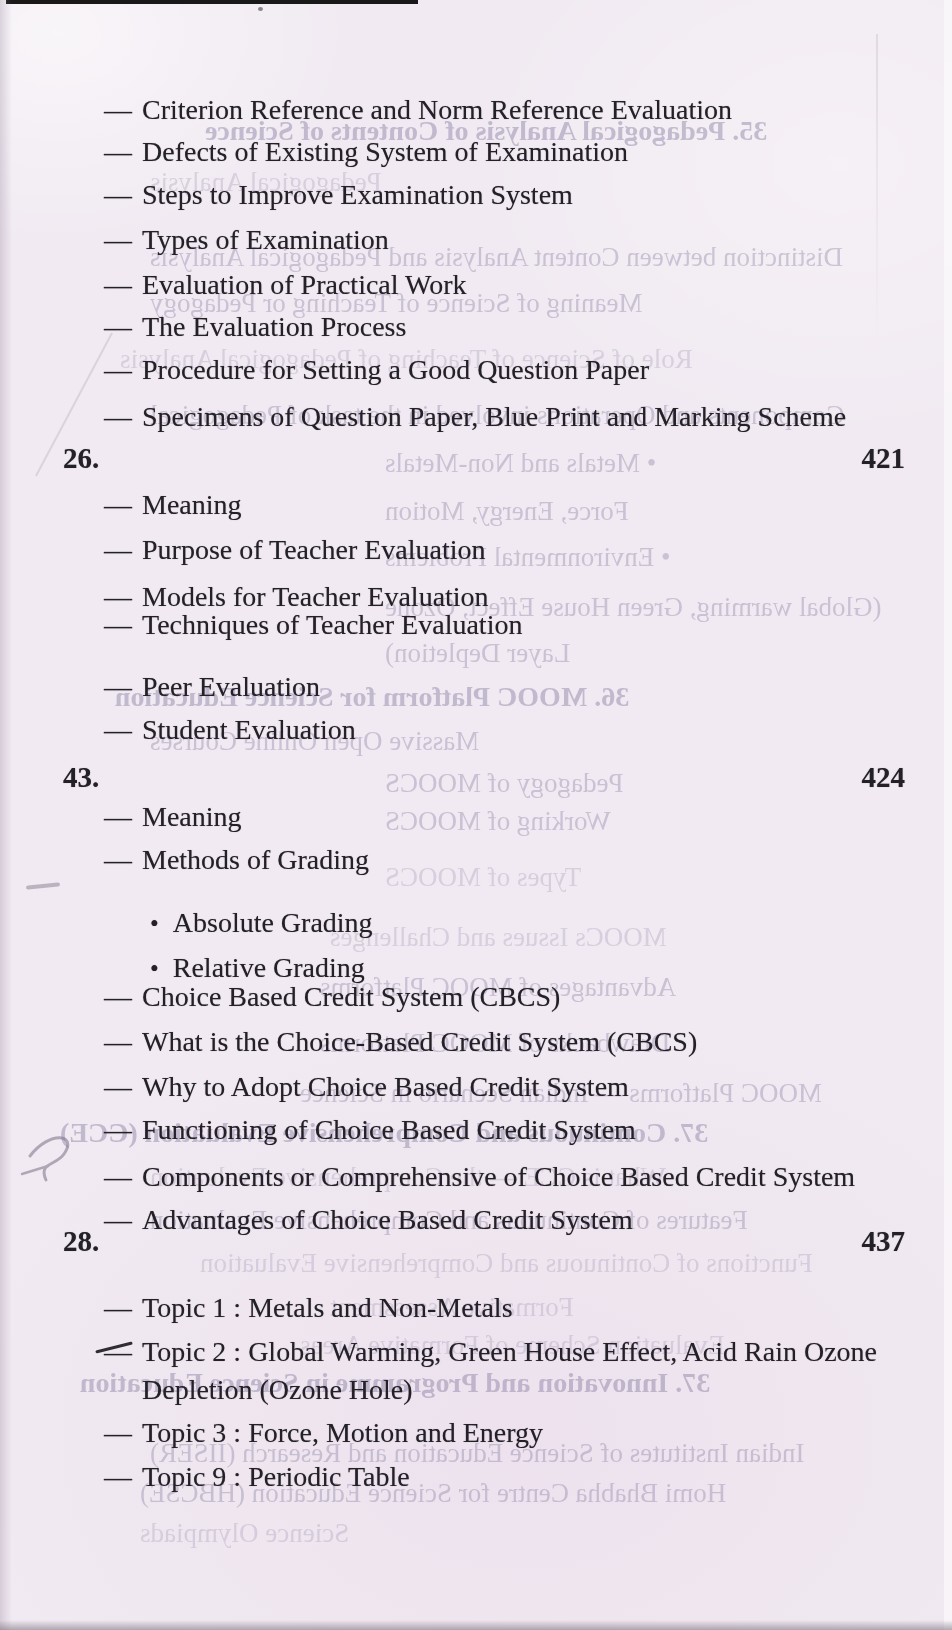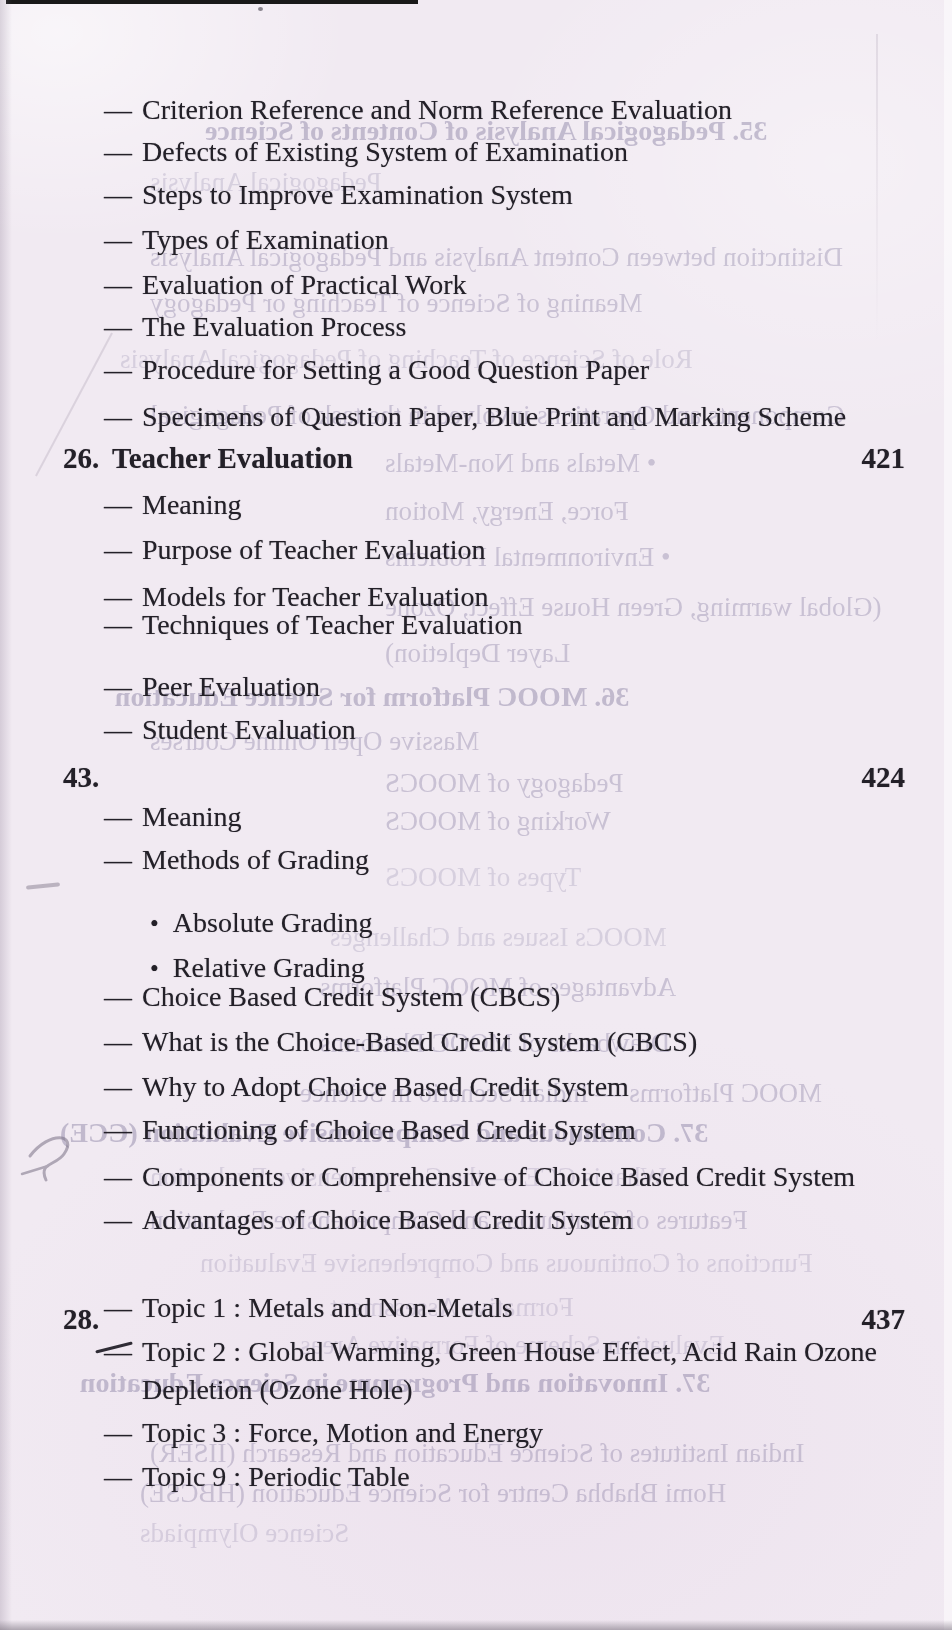--- a/index.html
+++ b/index.html
@@ -85,21 +85,20 @@
 <div class="line item" style="top:133px"><span class="marker">—</span><span>Defects of Existing System of Examination</span></div>
 <div class="line item" style="top:176px"><span class="marker">—</span><span>Steps to Improve Examination System</span></div>
 <div class="line item" style="top:221px"><span class="marker">—</span><span>Types of Examination</span></div>
 <div class="line item" style="top:266px"><span class="marker">—</span><span>Evaluation of Practical Work</span></div>
 <div class="line item" style="top:308px"><span class="marker">—</span><span>The Evaluation Process</span></div>
 <div class="line item" style="top:351px"><span class="marker">—</span><span>Procedure for Setting a Good Question Paper</span></div>
 <div class="line item" style="top:398px"><span class="marker">—</span><span>Specimens of Question Paper, Blue Print and Marking Scheme</span></div>
 
 <div class="line chapter" style="top:439px">
   <span class="num">26.</span>
-  <span class="title">Teacher Evaluation</span>
   <span class="pg">421</span>
 </div>
 <div class="line item" style="top:486px"><span class="marker">—</span><span>Meaning</span></div>
 <div class="line item" style="top:531px"><span class="marker">—</span><span>Purpose of Teacher Evaluation</span></div>
 <div class="line item" style="top:578px"><span class="marker">—</span><span>Models for Teacher Evaluation</span></div>
 <div class="line item" style="top:606px"><span class="marker">—</span><span>Techniques of Teacher Evaluation</span></div>
 <div class="line item" style="top:668px"><span class="marker">—</span><span>Peer Evaluation</span></div>
 <div class="line item" style="top:711px"><span class="marker">—</span><span>Student Evaluation</span></div>
 
 <div class="line chapter" style="top:758px">
@@ -110,21 +109,21 @@
 <div class="line item" style="top:841px"><span class="marker">—</span><span>Methods of Grading</span></div>
 <div class="line bullet-item" style="top:888px"><span class="marker">•</span><span>Absolute Grading</span></div>
 <div class="line bullet-item" style="top:933px"><span class="marker">•</span><span>Relative Grading</span></div>
 <div class="line item" style="top:978px"><span class="marker">—</span><span>Choice Based Credit System (CBCS)</span></div>
 <div class="line item" style="top:1023px"><span class="marker">—</span><span>What is the Choice-Based Credit System (CBCS)</span></div>
 <div class="line item" style="top:1068px"><span class="marker">—</span><span>Why to Adopt Choice Based Credit System</span></div>
 <div class="line item" style="top:1111px"><span class="marker">—</span><span>Functioning of Choice Based Credit System</span></div>
 <div class="line item" style="top:1158px"><span class="marker">—</span><span>Components or Comprehensive of Choice Based Credit System</span></div>
 <div class="line item" style="top:1201px"><span class="marker">—</span><span>Advantages of Choice Based Credit System</span></div>
 
-<div class="line chapter" style="top:1300px">
+<div class="line chapter" style="top:1222px">
   <span class="num">28.</span>
   <span class="pg">437</span>
 </div>
 <div class="line item" style="top:1289px"><span class="marker">—</span><span>Topic 1 : Metals and Non-Metals</span></div>
 <div class="line item wrap" style="top:1333px"><span class="marker">—</span><span>Topic 2 : Global Warming, Green House Effect, Acid Rain Ozone Depletion (Ozone Hole)</span></div>
 <div class="line item" style="top:1414px"><span class="marker">—</span><span>Topic 3 : Force, Motion and Energy</span></div>
 <div class="line item" style="top:1458px"><span class="marker">—</span><span>Topic 9 : Periodic Table</span></div>
 
 <div class="top-edge"></div>
 <div class="top-dot"></div>

